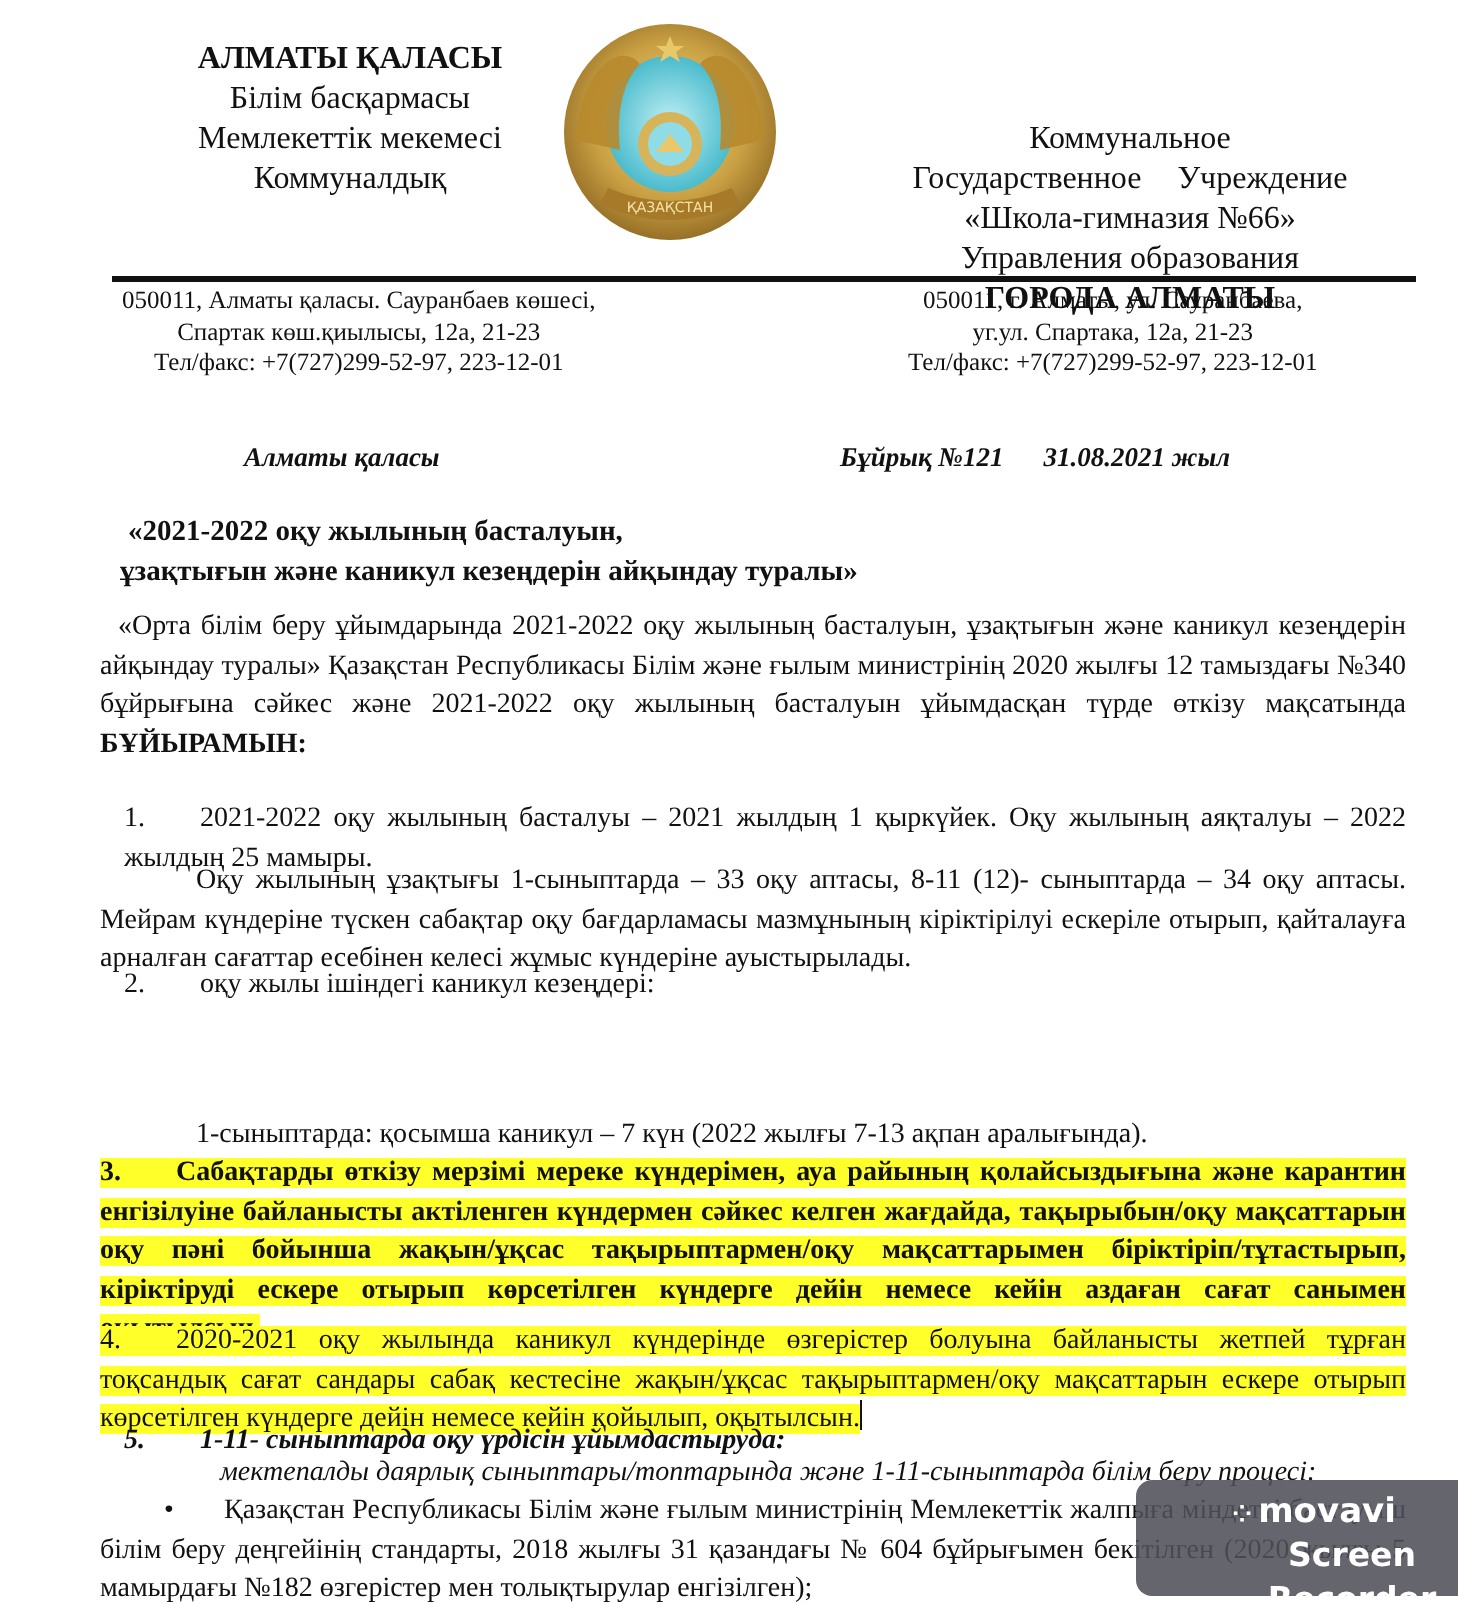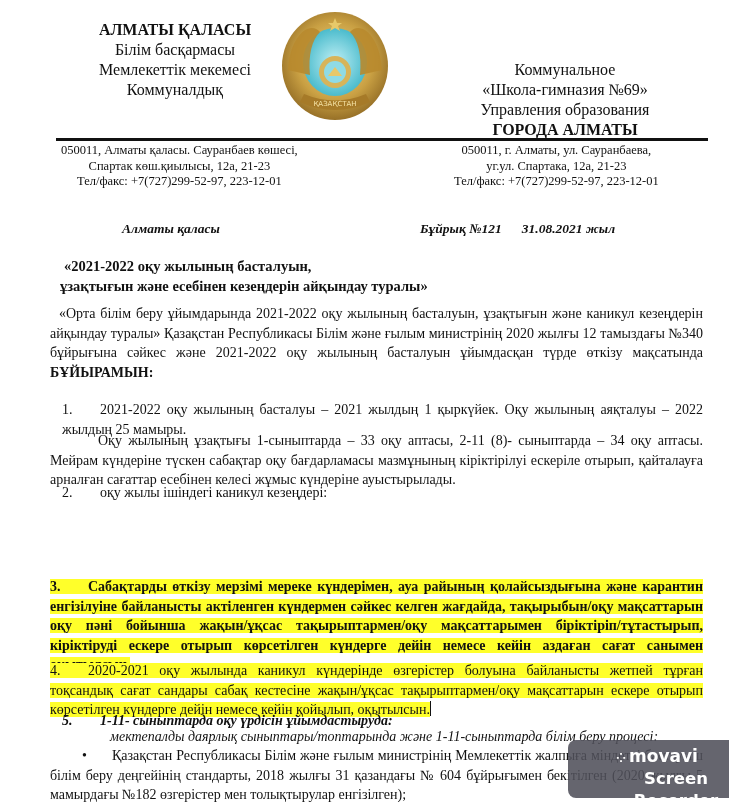--- a/index.html
+++ b/index.html
@@ -96,21 +96,22 @@
     <circle cx="55" cy="62" r="16" fill="#d7b45a"></circle>
     <circle cx="55" cy="62" r="11" fill="#8fdbe6"></circle>
     <path d="M48 66 L55 57 L62 66 Z" fill="#e8c86a"></path>
     <polygon points="55,8 57,13 62,13 58,16 60,21 55,18 50,21 52,16 48,13 53,13" fill="#e7c96a"></polygon>
     <path d="M20 92 Q55 108 90 92 L86 84 Q55 97 24 84 Z" fill="#a67a28"></path>
     <text x="55" y="96" text-anchor="middle" font-size="7" fill="#f4e2a4" font-family="DejaVu Sans, sans-serif">ҚАЗАҚСТАН</text>
   </svg>
 
   <div class="hdr-right">
     <div>Коммунальное</div>
-    <div>«Школа-гимназия №69»</div>
+    <div class="spread">Государственное Учреждение</div>
+    <div>«Школа-гимназия №66»</div>
     <div>Управления образования</div>
     <div class="b">ГОРОДА АЛМАТЫ</div>
   </div>
 
   <div class="rule"></div>
 
   <div class="addr left">
     <div>050011, Алматы қаласы. Сауранбаев көшесі,</div>
     <div>Спартак көш.қиылысы, 12а, 21-23</div>
     <div>Тел/факс: +7(727)299-52-97, 223-12-01</div>
@@ -121,29 +122,30 @@
     <div>Тел/факс: +7(727)299-52-97, 223-12-01</div>
   </div>
 
   <div class="meta-city">Алматы  қаласы</div>
   <div class="meta-order">
     <span>Бұйрық  №121</span><span>31.08.2021 жыл</span>
   </div>
 
   <div class="title">
     <div class="l1">«2021-2022 оқу жылының басталуын,</div>
-    <div>ұзақтығын және есебінен кезеңдерін айқындау туралы»</div>
+    <div>ұзақтығын және каникул кезеңдерін айқындау туралы»</div>
   </div>
 
   <div class="p intro"><span>«Орта білім беру ұйымдарында 2021-2022 оқу жылының басталуын, ұзақтығын және каникул кезеңдерін айқындау туралы» Қазақстан Республикасы Білім және ғылым министрінің 2020 жылғы 12 тамыздағы   №340 бұйрығына сәйкес және 2021-2022 оқу жылының басталуын ұйымдасқан түрде өткізу  мақсатында</span> <b>БҰЙЫРАМЫН:</b></div>
 
   <div class="p s1"><span class="num">1.</span><span>2021-2022 оқу жылының басталуы – 2021 жылдың 1 қыркүйек. Оқу жылының аяқталуы – 2022 жылдың 25 мамыры.</span></div>
-  <div class="p s1b ind">Оқу жылының ұзақтығы 1-сыныптарда – 33 оқу аптасы, 2-11 (8)- сыныптарда – 34 оқу аптасы. Мейрам күндеріне түскен сабақтар оқу бағдарламасы мазмұнының кіріктірілуі ескеріле отырып, қайталауға арналған сағаттар есебінен келесі жұмыс күндеріне ауыстырылады.</div>
+  <div class="p s1b ind">Оқу жылының ұзақтығы 1-сыныптарда – 33 оқу аптасы, 8-11 (12)- сыныптарда – 34 оқу аптасы. Мейрам күндеріне түскен сабақтар оқу бағдарламасы мазмұнының кіріктірілуі ескеріле отырып, қайталауға арналған сағаттар есебінен келесі жұмыс күндеріне ауыстырылады.</div>
 
   <div class="p s2"><span class="num">2.</span><span>оқу жылы ішіндегі каникул кезеңдері:</span></div>
+  <div class="p s2c ind">1-сыныптарда: қосымша каникул – 7 күн (2022 жылғы 7-13 ақпан аралығында).</div>
 
   <div class="p s3"><span class="hl"><span class="num">3.</span><span>Сабақтарды өткізу мерзімі мереке күндерімен, ауа райының қолайсыздығына және карантин енгізілуіне байланысты актіленген күндермен сәйкес келген жағдайда, тақырыбын/оқу мақсаттарын оқу пәні бойынша жақын/ұқсас тақырыптармен/оқу мақсаттарымен біріктіріп/тұтастырып, кіріктіруді ескере отырып көрсетілген күндерге дейін немесе кейін аздаған сағат санымен оқытылсын.</span></span></div>
 
   <div class="p s4"><span class="hl"><span class="num">4.</span><span>2020-2021 оқу жылында каникул күндерінде өзгерістер болуына байланысты жетпей тұрған тоқсандық сағат сандары  сабақ кестесіне жақын/ұқсас тақырыптармен/оқу мақсаттарын ескере отырып көрсетілген күндерге дейін немесе кейін қойылып, оқытылсын.</span></span><span class="cursor"></span></div>
 
   <div class="p s5"><span class="num">5.</span><span>1-11- сыныптарда оқу үрдісін  ұйымдастыруда:</span></div>
   <div class="p s5b">мектепалды даярлық сыныптары/топтарында және 1-11-сыныптарда білім беру процесі:</div>
 
   <div class="p s6"><span class="bullet">•</span><span>Қазақстан Республикасы Білім және ғылым министрінің Мемлекеттік жалпыға міндетті бастауыш білім беру деңгейінің стандарты, 2018 жылғы 31 қазандағы № 604 бұйрығымен бекітілген (2020 жылғы 5 мамырдағы №182 өзгерістер мен толықтырулар енгізілген);</span></div>
 

